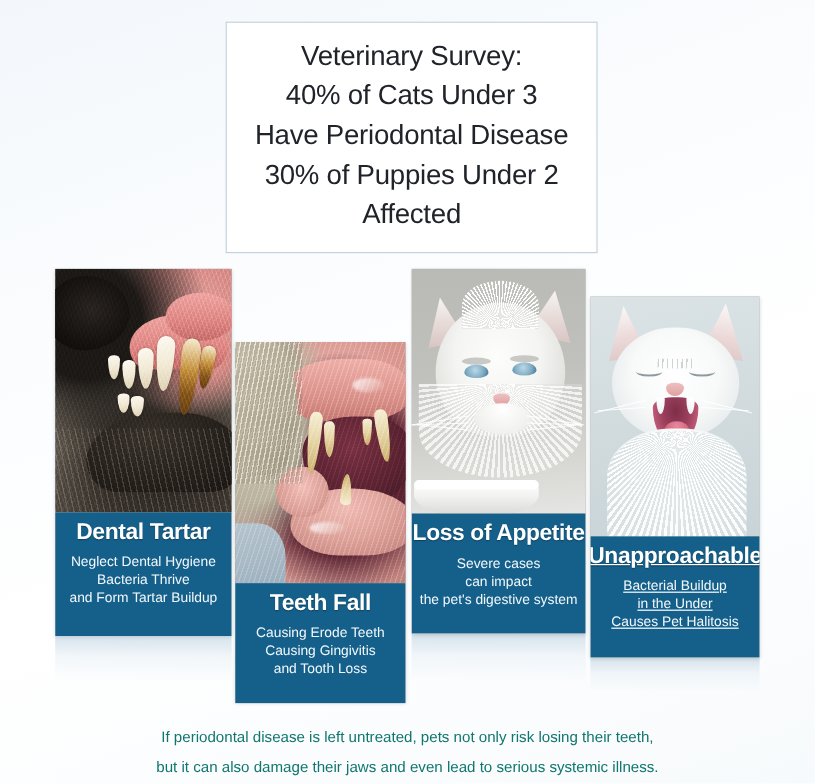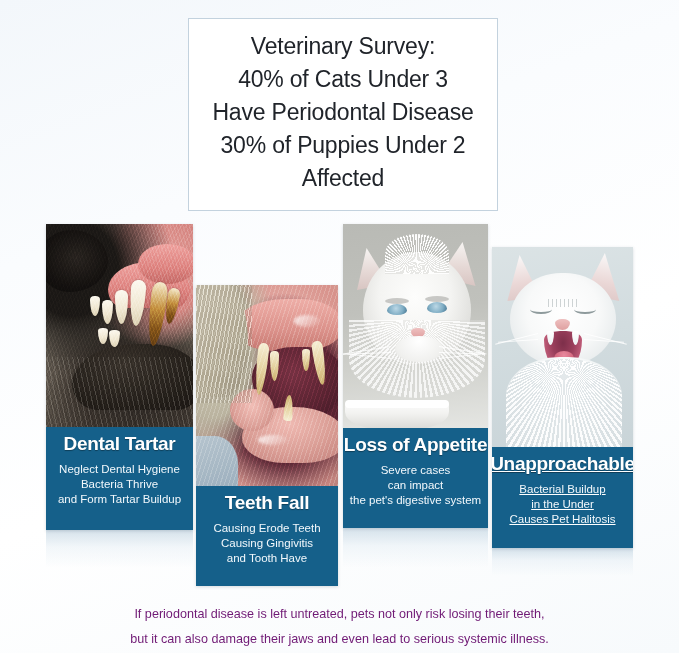--- a/index.html
+++ b/index.html
@@ -233,21 +233,21 @@
 
   
   #footnote {
     position: absolute;
     left: 0;
     right: 0;
     top: 602px;
     text-align: center;
   }
   #footnote .fline {
-    color: #701a75;
+    color: #0f766e;
     font-size: 12.6px;
     line-height: 25px;
     white-space: nowrap;
   }
 </style>
 </head>
 <body>
 
 <div id="title-box">
   <div class="tline">Veterinary Survey:</div>
@@ -318,21 +318,21 @@
     <div style="position:absolute; left:-4px; bottom:-6px; width:46px; height:56px; background:linear-gradient(160deg,#b9c7d1 0%, #9fb2c0 100%); border-radius:0 50% 0 0;"></div>
     <div class="gloss" style="left:98px; top:30px; width:26px; height:12px;"></div>
     <div class="gloss" style="left:62px; top:150px; width:30px; height:10px;"></div>
     <div class="art cat2-fur"></div>
   </div>
   <div class="caption" style="height:100px;">
     <div class="cap-title">Teeth Fall</div>
     <div class="cap-body">
       <div>Causing Erode Teeth</div>
       <div>Causing Gingivitis</div>
-      <div>and Tooth Have</div>
+      <div>and Tooth Loss</div>
     </div>
   </div>
 </div>
 
 <div class="panel" style="left:343px; top:224px; width:145px; height:304px;text-decoration:underline;">
   <div class="photo" style="height:204px;">
     <div class="art cat3-bg"></div>
 
     <div class="ear" style="left:12px; top:24px; width:34px; height:42px; clip-path:polygon(6% 100%, 34% 0%, 100% 86%);"></div>
     <div class="ear" style="left:96px; top:18px; width:38px; height:44px; clip-path:polygon(0% 80%, 62% 0%, 96% 100%);"></div>

